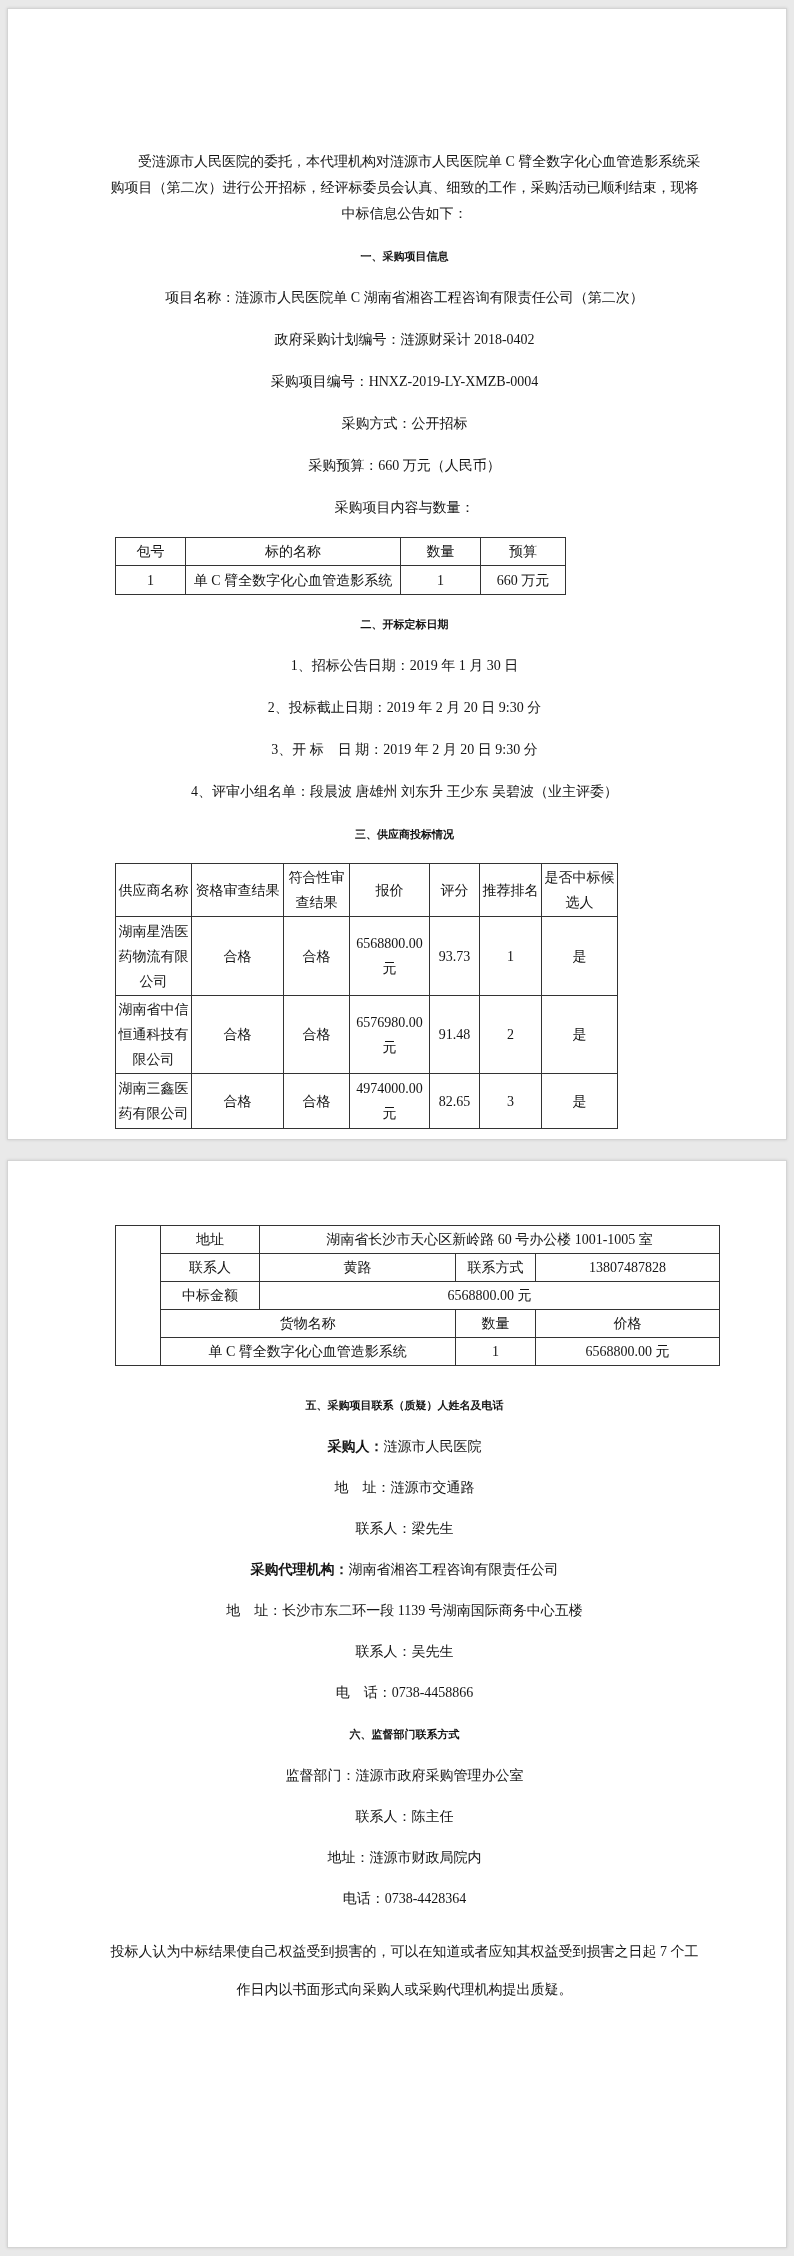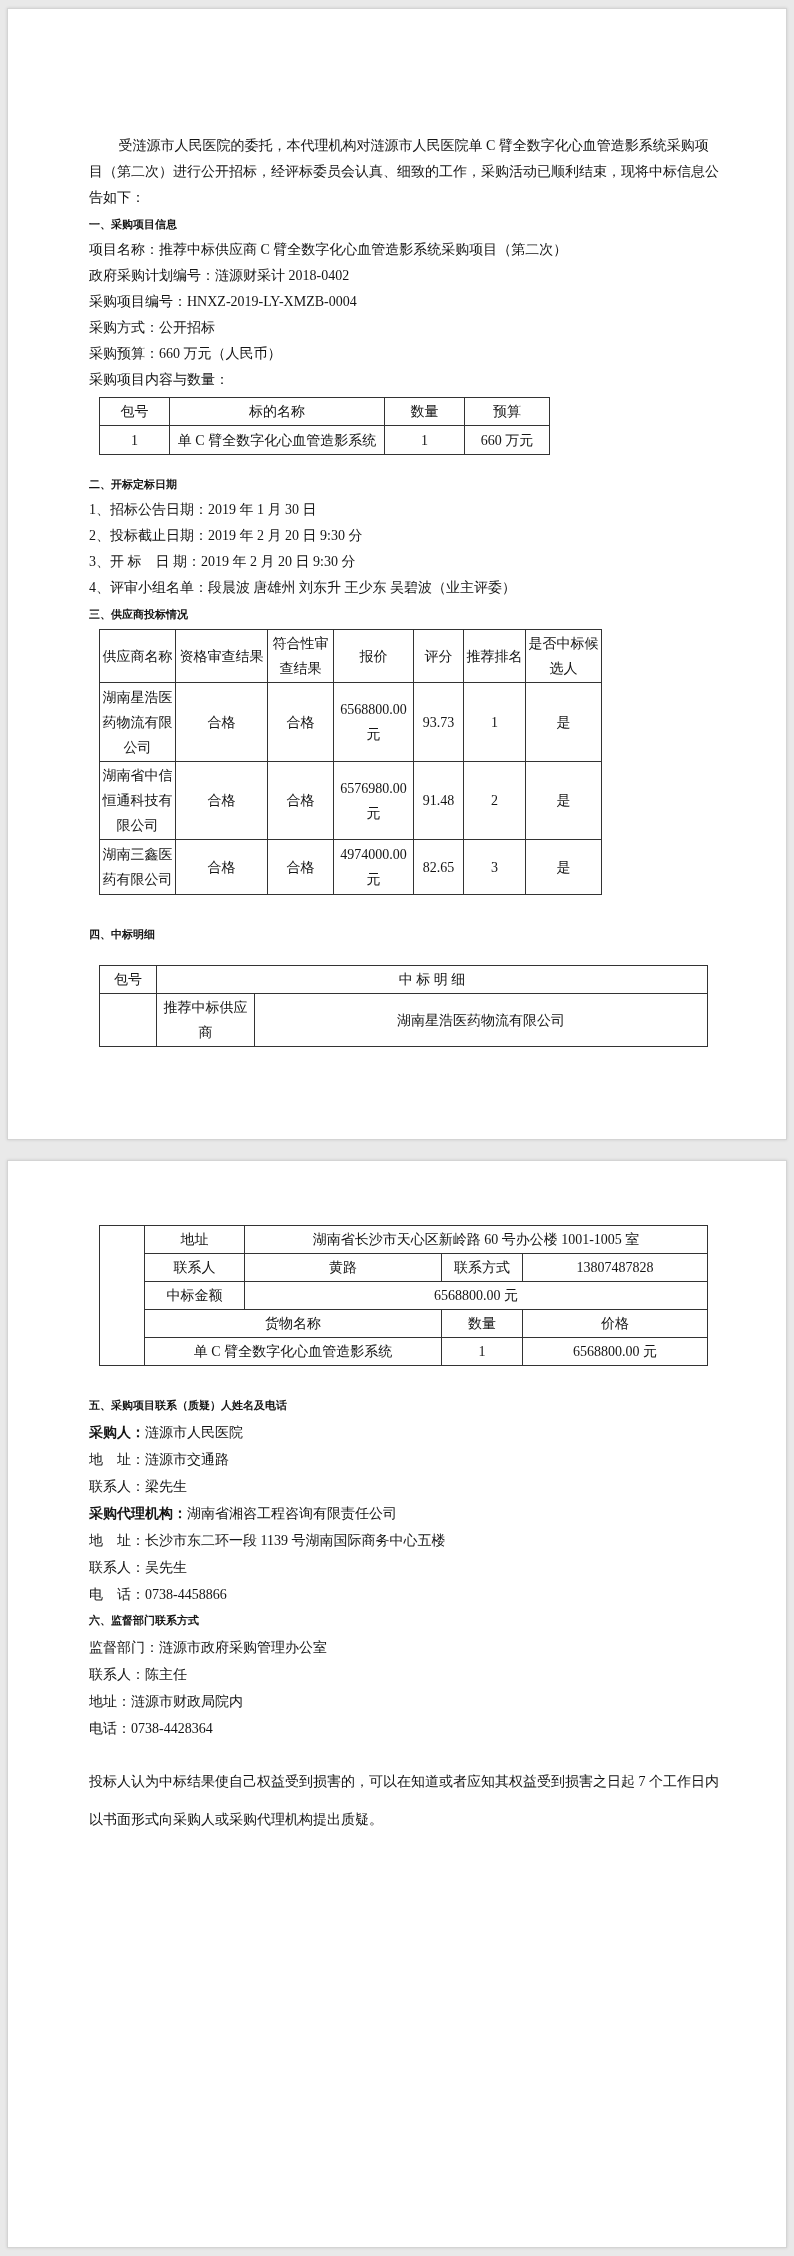--- a/index.html
+++ b/index.html
@@ -14,31 +14,31 @@
   .page {
     width: 780px;
     margin: 0 auto;
     background: #ffffff;
     border: 1px solid #d4d4d4;
     box-shadow: 0 0 3px rgba(0,0,0,.12);
     overflow: hidden;
   }
   .page1 { height: 1132px; margin-bottom: 20px; padding: 124px 66px 0 81px; }
   .page2 { height: 1088px; padding: 64px 66px 0 81px; }
-  p, h3 { margin: 0; font-size: 14px; font-weight: normal; }
+  p, h3 { margin: 16px; font-size: 14px; font-weight: normal; text-align: center; }
   .ln { line-height: 26px; }
   .hd { font-weight: bold; line-height: 26px; font-size: 11px; }
   .indent { text-indent: 2.1em; line-height: 26px; }
   .mt-md { margin-top: 16px; }
   .mt-lg { margin-top: 26px; }
   .doc-table {
     border-collapse: collapse;
     table-layout: fixed;
     font-size: 14px;
-    margin-left: 10px;
+    margin-left: 26px;
   }
   .doc-table td {
     border: 1px solid #333;
     text-align: center;
     vertical-align: middle;
     padding: 1px 2px;
     line-height: 25px;
     word-break: break-all;
     overflow: hidden;
   }
@@ -61,21 +61,21 @@
 </head>
 <body>
 
 <div class="canvas">
 
   <div class="page page1">
 
     <p class="indent">受涟源市人民医院的委托，本代理机构对涟源市人民医院单 C 臂全数字化心血管造影系统采购项目（第二次）进行公开招标，经评标委员会认真、细致的工作，采购活动已顺利结束，现将中标信息公告如下：</p>
 
     <h3 class="hd">一、采购项目信息</h3>
-    <p class="ln">项目名称：推荐中标供应商 C 臂全数字化心血管造影系统采购项目（第二次）</p>
+    <p class="ln">项目名称：涟源市人民医院单 C 湖南省湘咨工程咨询有限责任公司（第二次）</p>
     <p class="ln">政府采购计划编号：涟源财采计 2018-0402</p>
     <p class="ln">采购项目编号：HNXZ-2019-LY-XMZB-0004</p>
     <p class="ln">采购方式：公开招标</p>
     <p class="ln">采购预算：660 万元（人民币）</p>
     <p class="ln">采购项目内容与数量：</p>
 
     <table class="doc-table t1">
       <colgroup>
           <col style="width:70px">
           <col style="width:215px">

